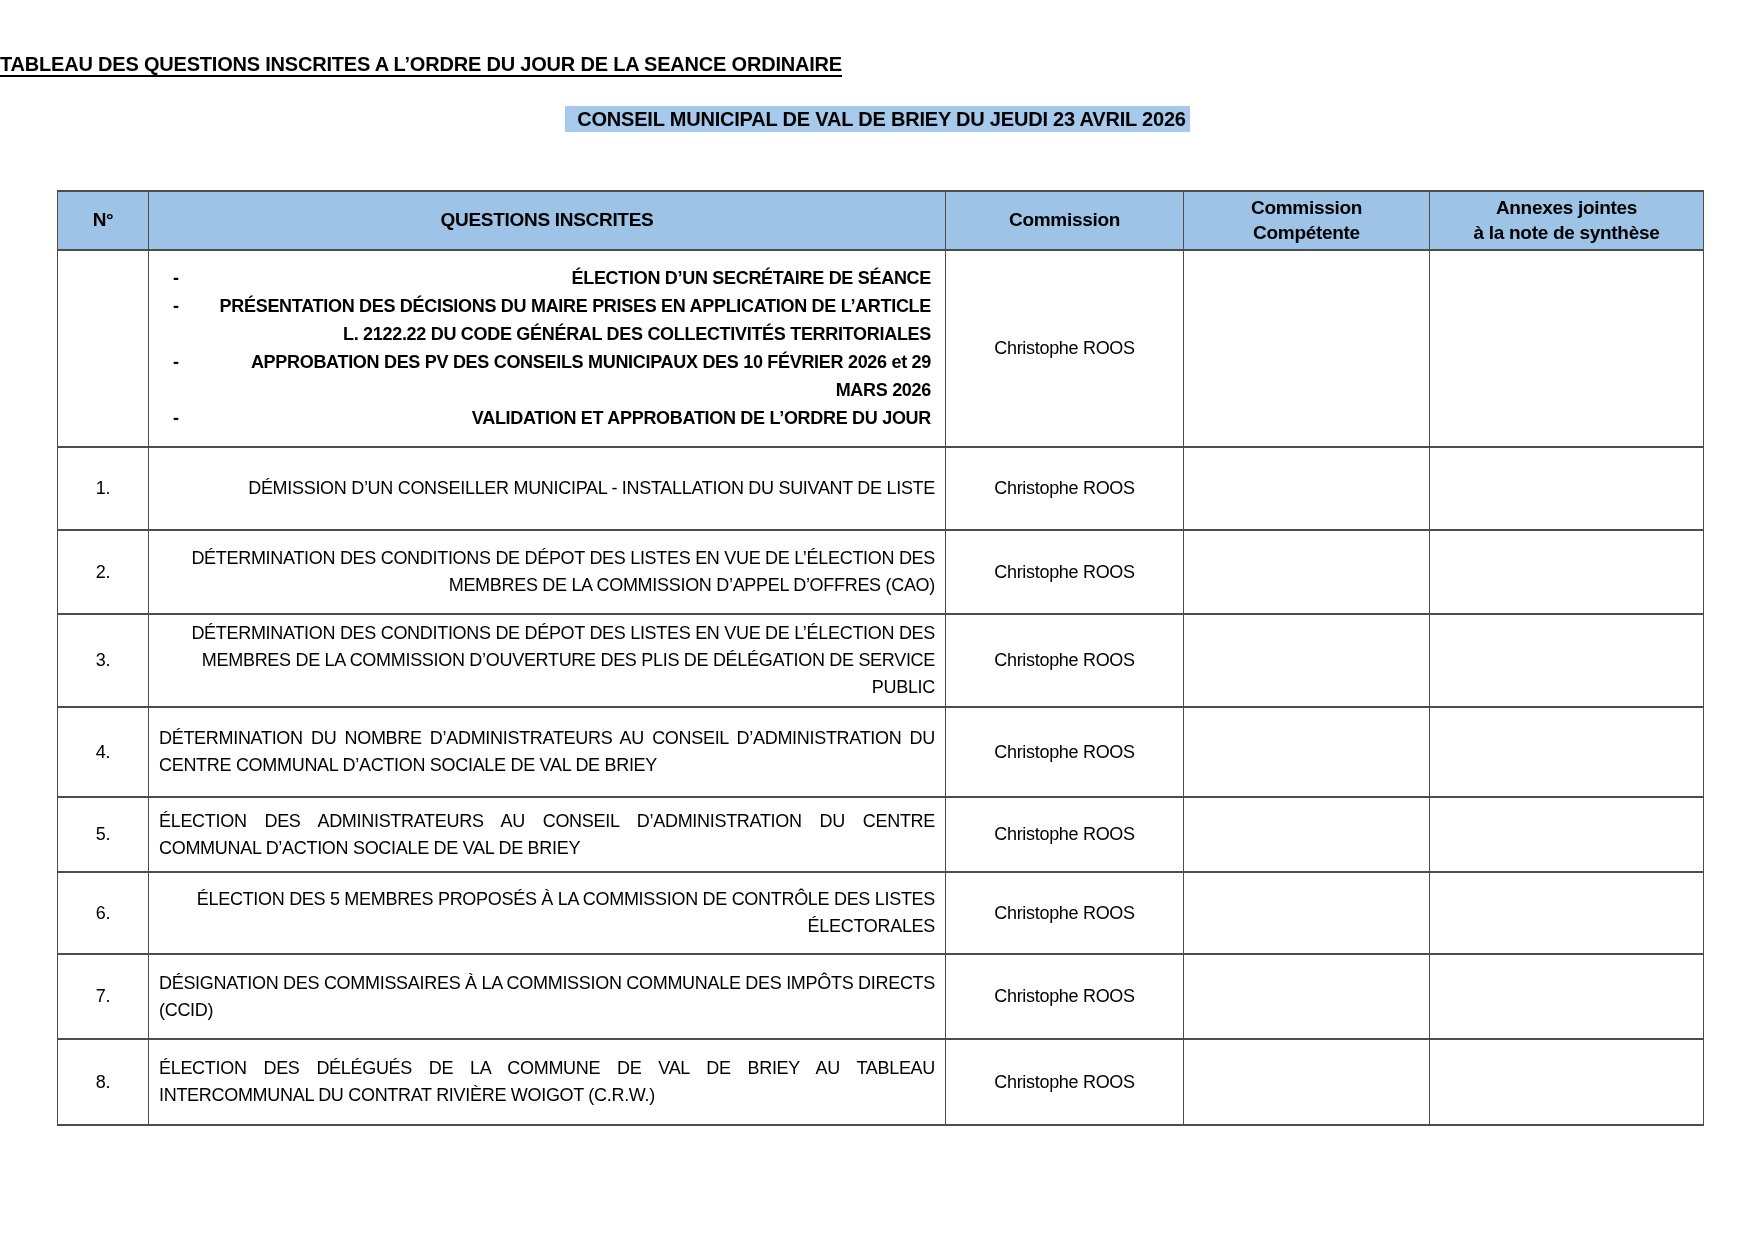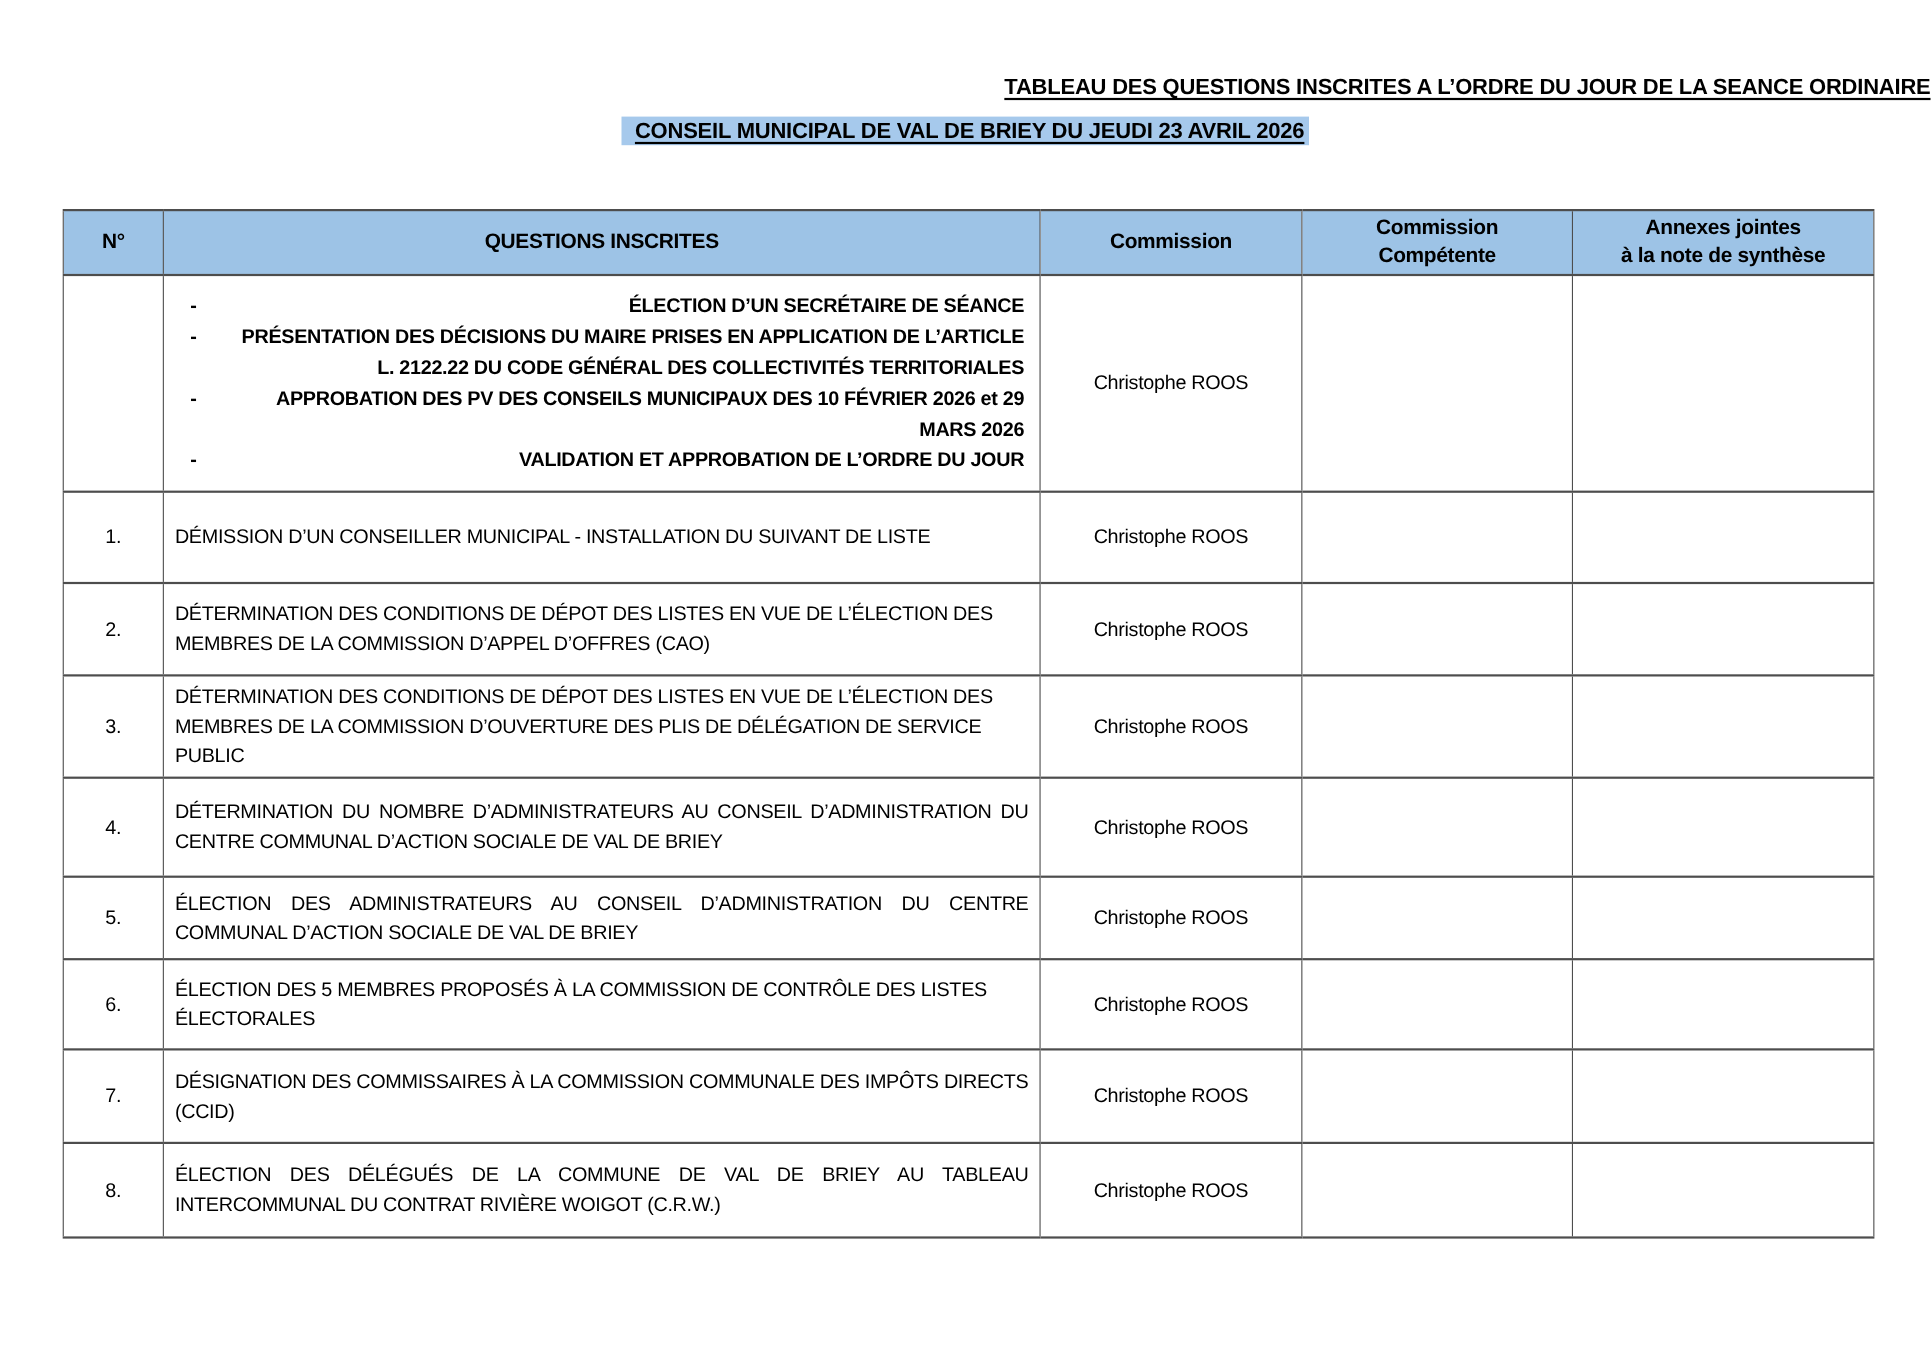--- a/index.html
+++ b/index.html
@@ -5,32 +5,32 @@
   html,body{margin:0;padding:0;}
   body{
     width:1755px;height:1241px;background:#ffffff;overflow:hidden;
     font-family:"Liberation Sans","DejaVu Sans",sans-serif;
     color:#000;
     -webkit-font-smoothing:antialiased;
   }
   .page{position:relative;width:1755px;height:1241px;background:#fff;}
 
   .doc-title{
-    position:absolute;top:68px;left:0;width:100%;
-    text-align:right;font-size:20px;font-weight:bold;letter-spacing:-0.2px;
+    position:absolute;top:53px;left:0;width:100%;
+    text-align:left;font-size:20px;font-weight:bold;letter-spacing:-0.2px;
   }
   .doc-title span{text-decoration:underline;text-underline-offset:4px;}
 
   .doc-subtitle{
     position:absolute;top:108px;left:0;width:100%;
     text-align:center;font-size:20px;font-weight:bold;letter-spacing:-0.2px;
   }
   .doc-subtitle span{
     background:#A6C9EC;
-    text-decoration:underline;text-underline-offset:4px;
+    text-underline-offset:4px;
     padding:2px 4px 2px 12px;
   }
 
   table.agenda{
     position:absolute;left:57px;top:190px;width:1646px;
     border-collapse:collapse;table-layout:fixed;
   }
   table.agenda td, table.agenda th{
     border:1.5px solid #4d4d4d;
     border-top-width:2px;border-bottom-width:2px;
@@ -38,21 +38,21 @@
     font-size:18px;letter-spacing:-0.3px;line-height:1.5;
     vertical-align:middle;
     overflow:hidden;
   }
   table.agenda th{
     background:#9DC3E6;
     font-weight:bold;text-align:center;font-size:19px;line-height:1.3;
   }
   td.cell-num{text-align:center;}
   td.cell-question{text-align:justify;}
-  td.cell-question.no-justify{text-align:left;}
+  td.cell-question.no-justify{text-align:right;}
   td.cell-rapporteur{text-align:center;}
   td.cell-prelim{vertical-align:top;padding-top:8px;padding-left:6px;}
 
   .bullet{display:flex;font-weight:bold;line-height:1.55;}
   .bullet .dash{flex:0 0 44px;padding-left:14px;box-sizing:border-box;}
   .bullet .btext{flex:1;padding-right:4px;text-align:right;}
 </style>
 </head>
 <body>
 

